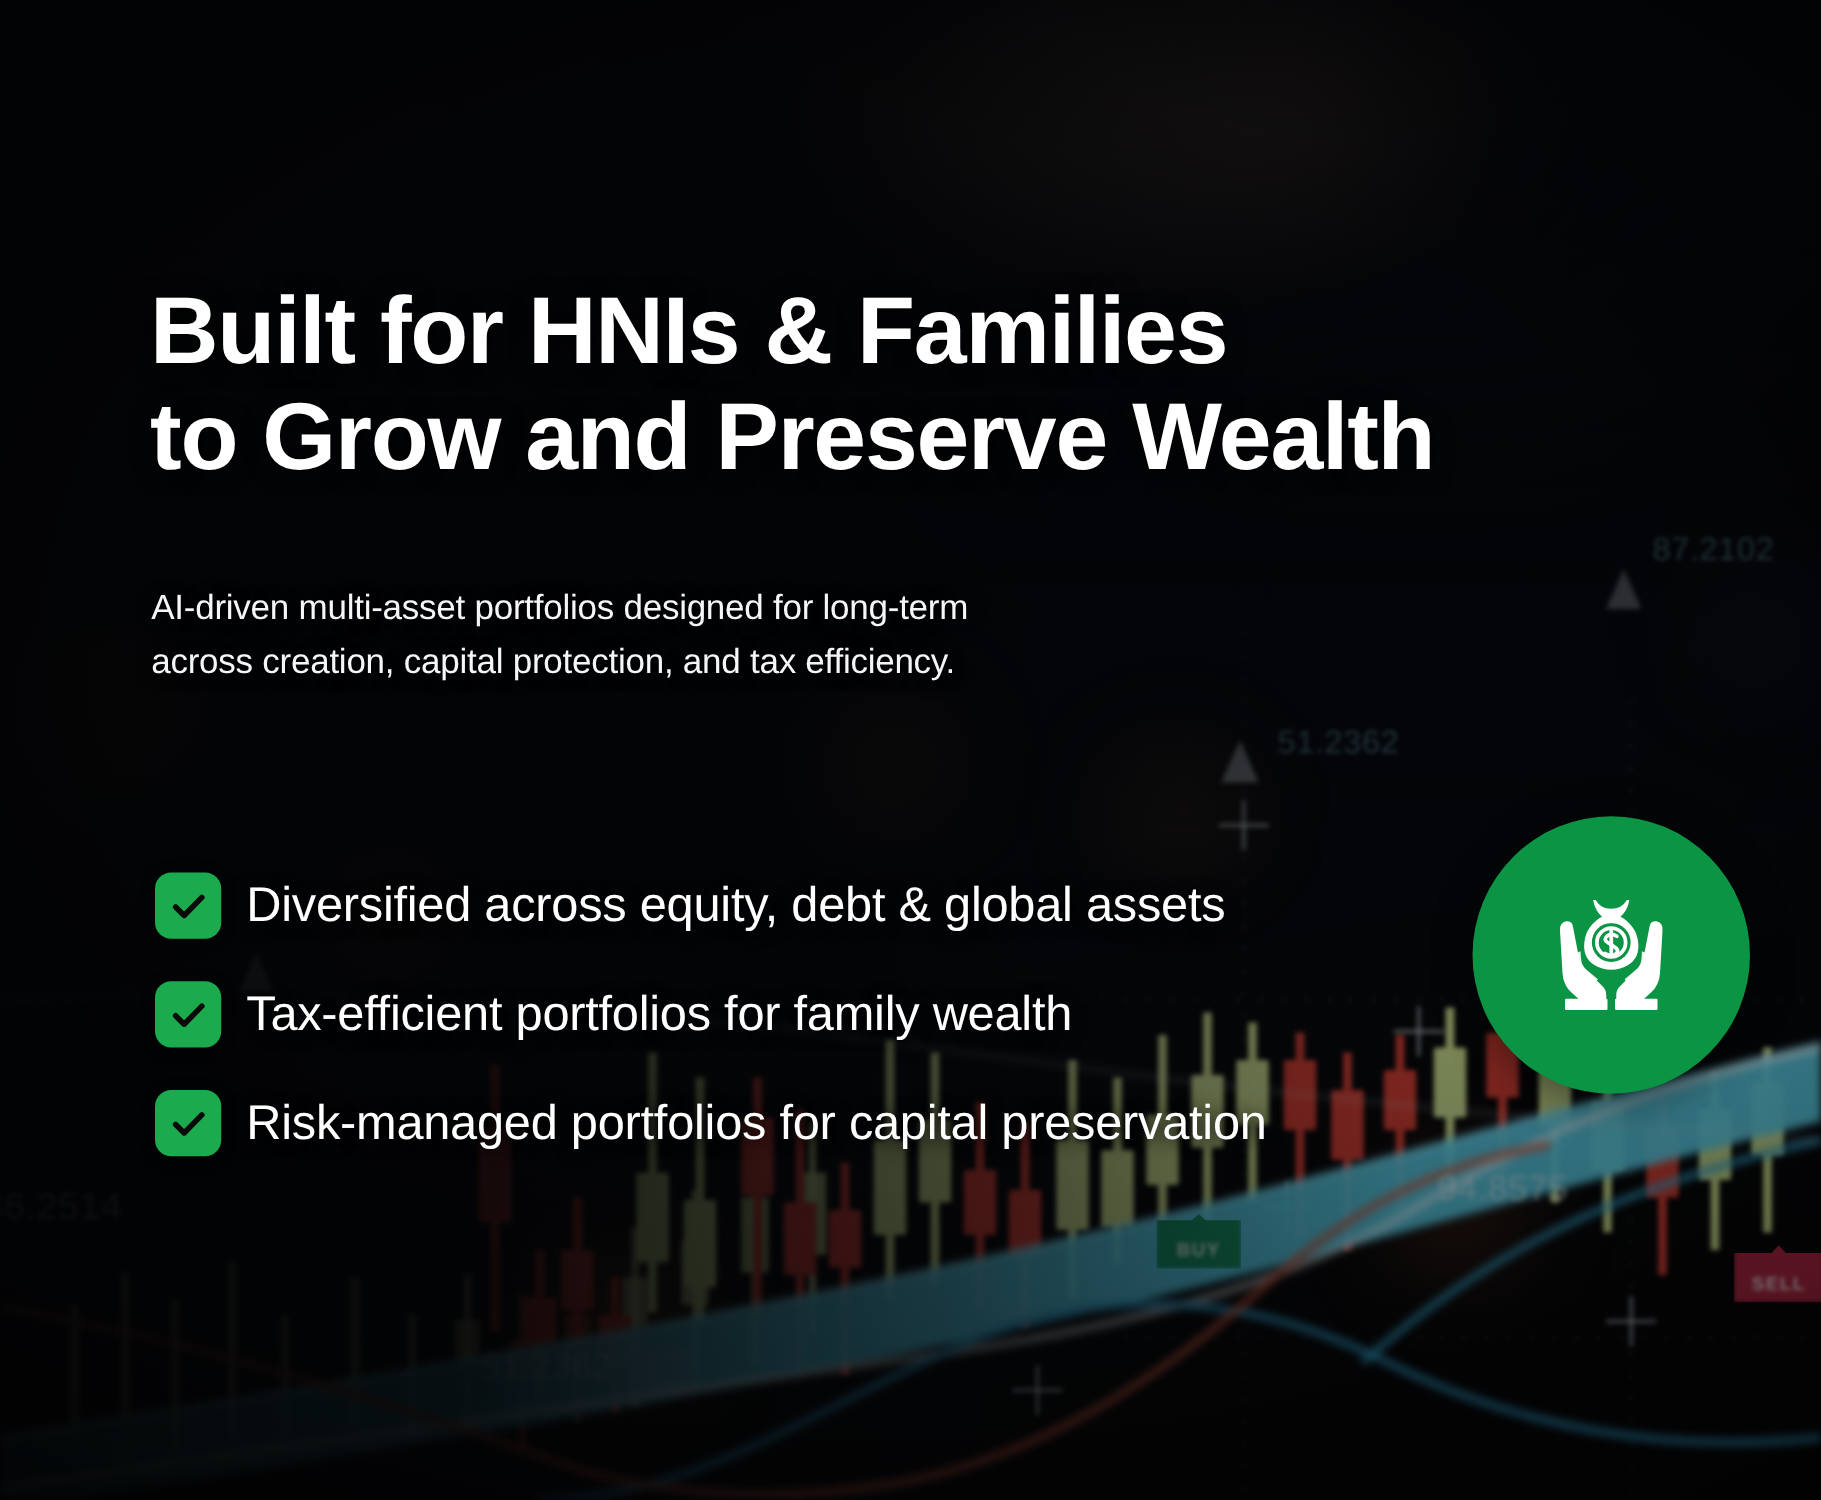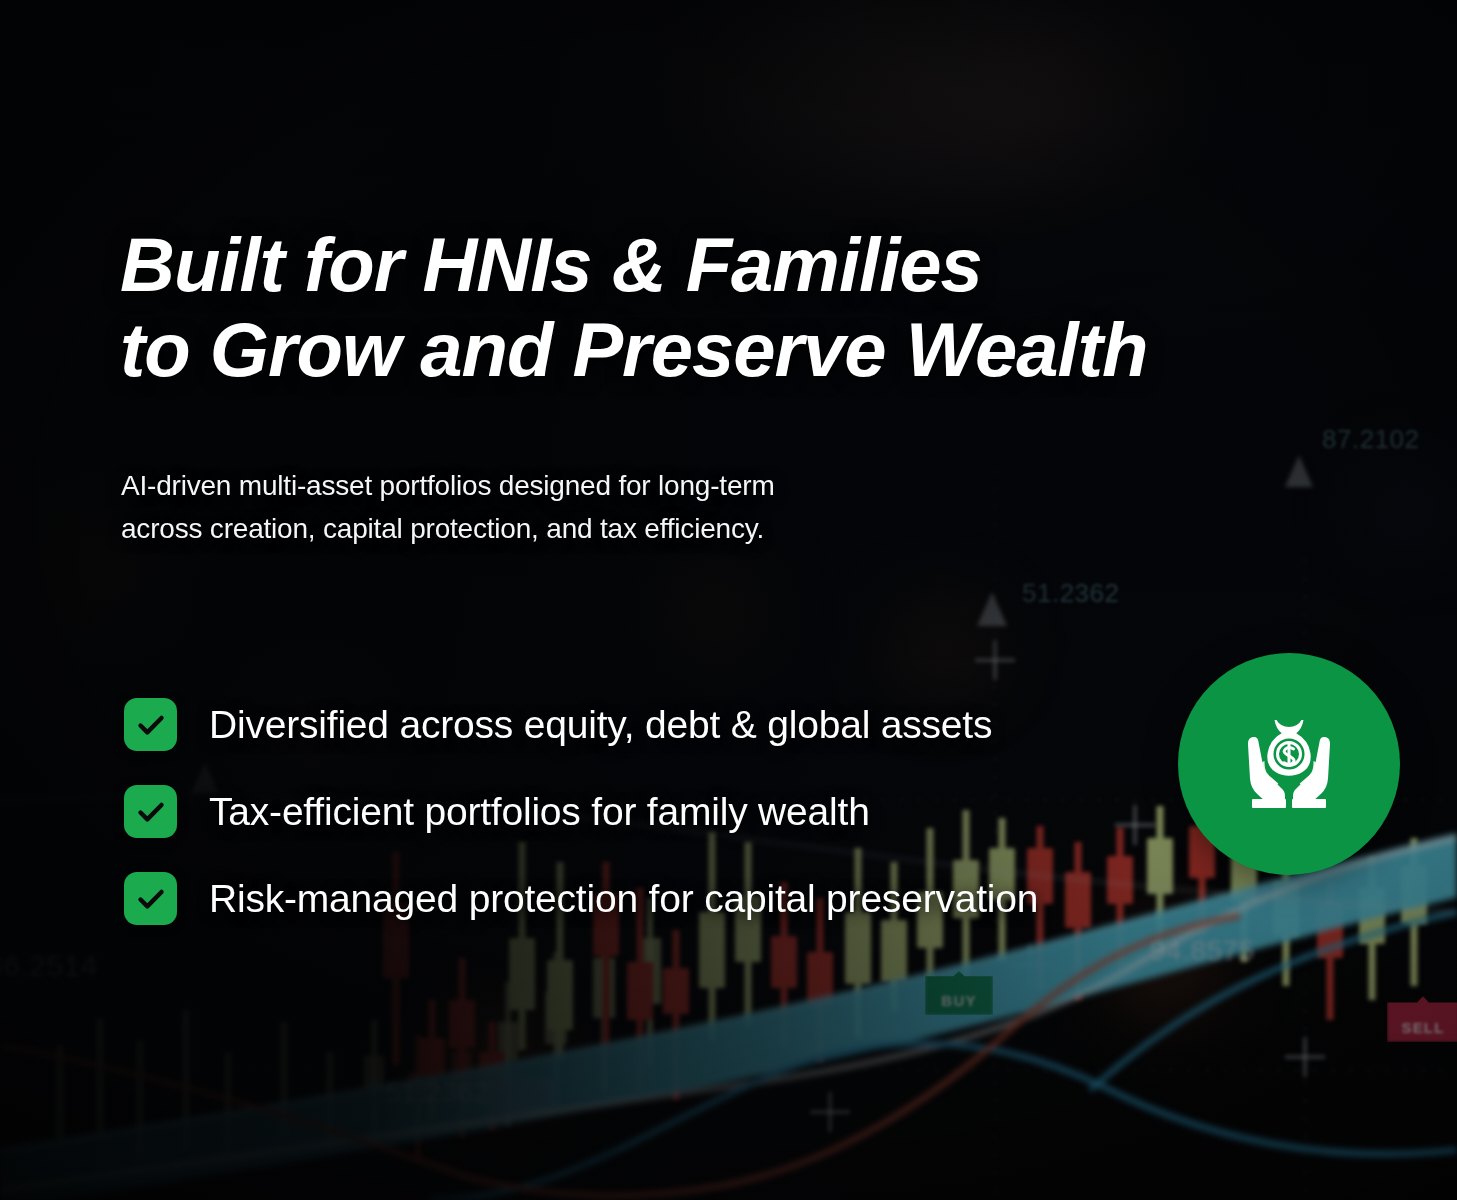--- a/index.html
+++ b/index.html
@@ -115,42 +115,41 @@
 
   .headline{
     position:absolute; left:120px; top:222px;
     width:1060px;
     color:#ffffff;
     font-size:76px;
     font-weight:700;
     line-height:1.12;
     letter-spacing:-1px;
     text-shadow:0 2px 18px rgba(0,0,0,.85);
-    font-style:italic;
   }
   .headline .l2{ display:block; }
 
   .subhead{
     position:absolute; left:121px; top:464px;
     width:1120px;
     color:#f4f6f8;
     font-size:28px;
     font-weight:400;
     line-height:1.55;
     letter-spacing:-.2px;
     text-shadow:0 2px 14px rgba(0,0,0,.85);
   }
   .subhead .l2{ display:block; }
 
   .features{
     position:absolute; left:124px; top:698px;
     display:flex; flex-direction:column; gap:34px;
   }
   .feature{
-    display:flex; align-items:center; gap:32px;
+    display:flex; align-items:center; gap:20px;
   }
   .cb{
     width:53px; height:53px; flex:0 0 53px;
     border-radius:13px;
     background:#1BAA4E;
     display:flex; align-items:center; justify-content:center;
     box-shadow:0 2px 10px rgba(0,0,0,.5);
   }
   .cb svg{ display:block; }
   .feature-label{
@@ -410,21 +409,21 @@
           </svg>
         </span>
         <span class="feature-label">Tax-efficient portfolios for family wealth</span>
       </li>
       <li class="feature">
         <span class="cb">
           <svg width="34" height="34" viewBox="0 0 24 24" aria-hidden="true">
             <path d="M4.6 12.4 L9.4 17.2 L19.4 7.0" fill="none" stroke="#0a0a0a" stroke-width="3.1" stroke-linecap="round" stroke-linejoin="round"></path>
           </svg>
         </span>
-        <span class="feature-label">Risk-managed protection for capital preservation</span>
+        <span class="feature-label">Risk-managed portfolios for capital preservation</span>
       </li>
     </ul>
 
     <div class="badge-circle">
       <span>
         <svg width="140" height="140" viewBox="0 0 140 140" aria-hidden="true">
           <g fill="#ffffff">
 
             <path d="M57.5 26 q4 7 12.5 7 q8.5 0 12.5 -7 l2 0 q-1.5 9 -7.5 13.5 l-14 0 Q57 35 55.5 26 Z"></path>
 

